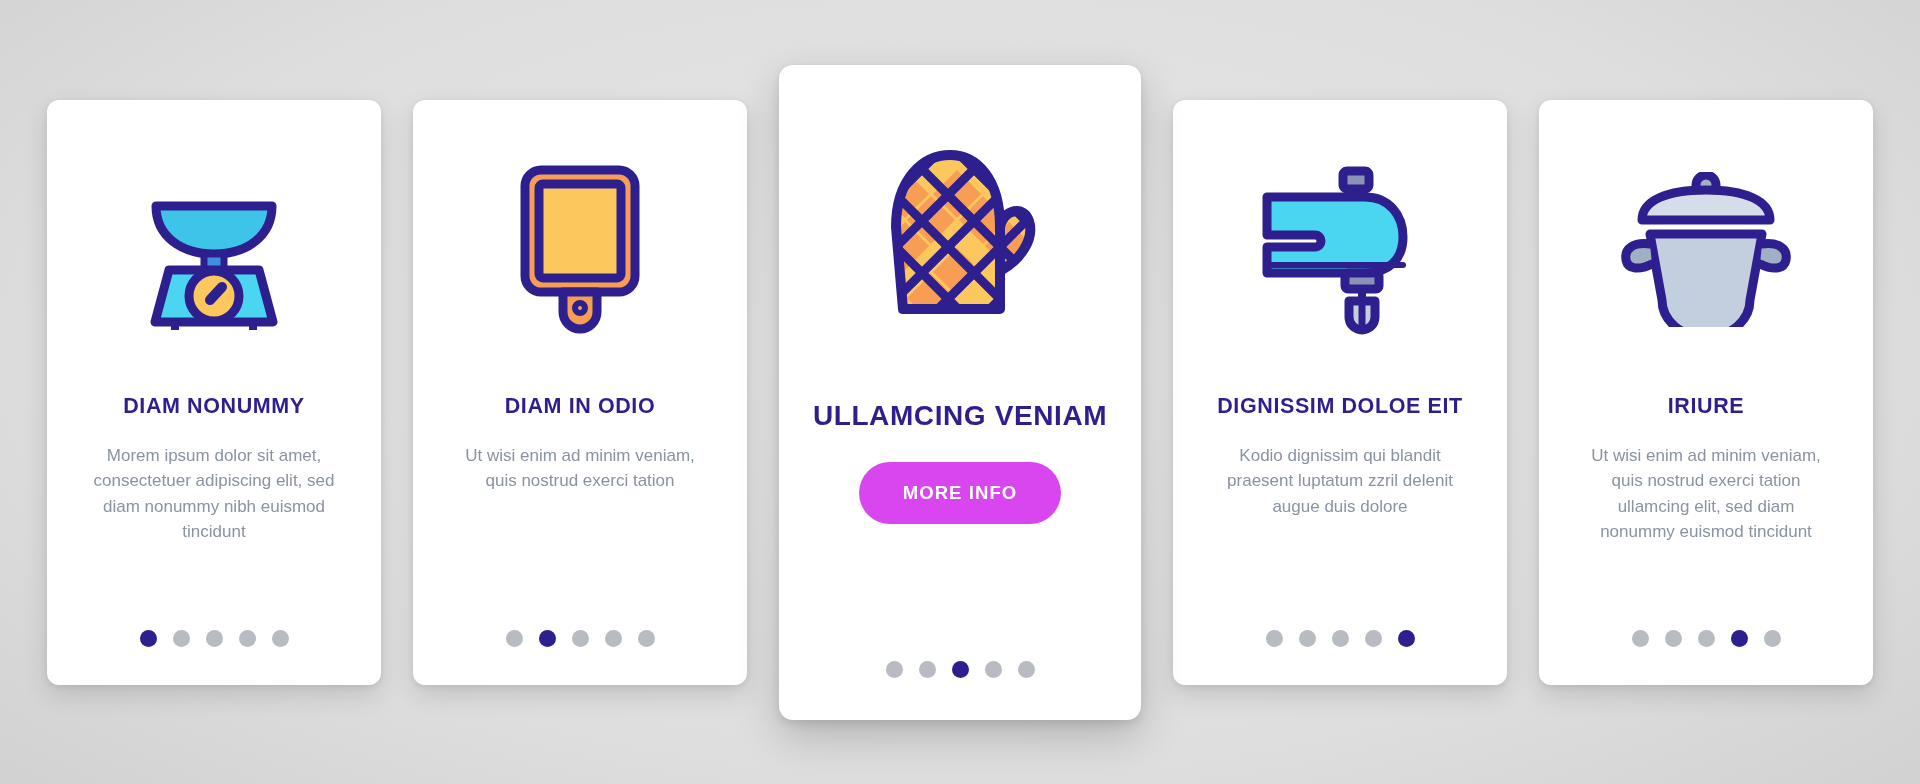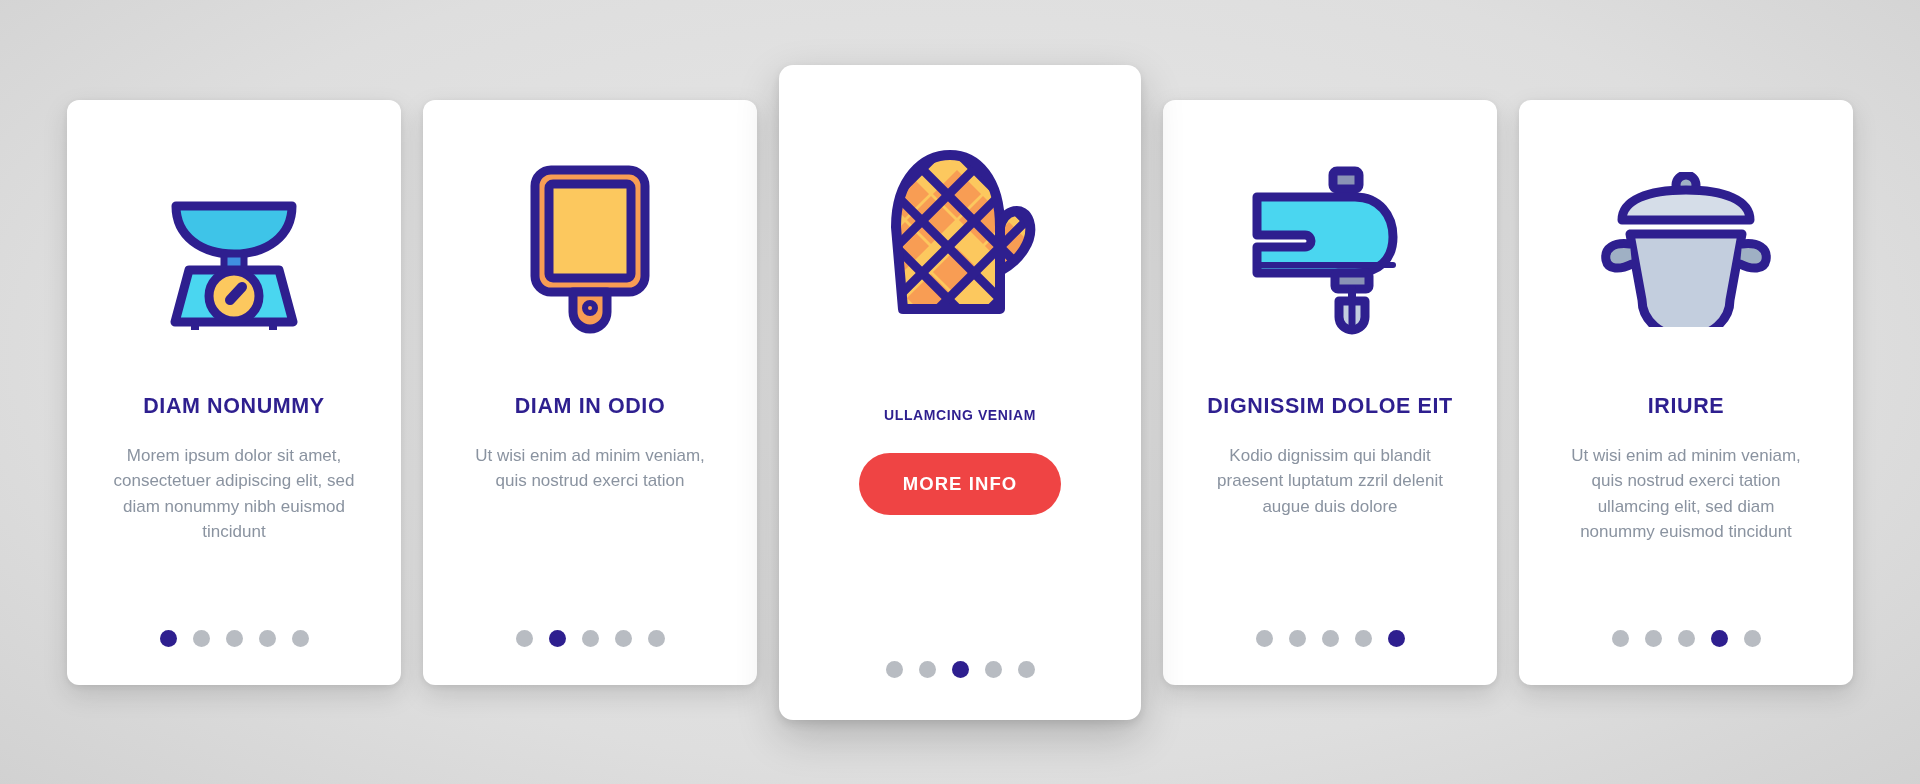--- a/index.html
+++ b/index.html
@@ -15,21 +15,21 @@
     background: radial-gradient(ellipse 120% 140% at 50% 45%, #e8e8e8 0%, #dedede 38%, #c9c9c9 70%, #b9b9b9 100%);
     position: relative;
   }
 
   #stage {
     position: absolute;
     inset: 0;
     display: flex;
     align-items: center;
     justify-content: center;
-    gap: 22px;
+    gap: 32px;
   }
 
   .card {
     background: #ffffff;
     border-radius: 12px;
     width: 334px;
     height: 585px;
     padding: 34px 26px 0 26px;
     display: flex;
     flex-direction: column;
@@ -61,35 +61,35 @@
 
   .card-title {
     color: #2e1f8f;
     font-weight: bold;
     font-size: 21.5px;
     letter-spacing: 0.6px;
     text-align: center;
     line-height: 1.2;
     margin-top: 28px;
   }
-  .card.featured .card-title { font-size: 14px; margin-top: 40px; }
+  .card.featured .card-title { font-size: 28px; margin-top: 32px; }
 
   .card-body {
     color: #8a93a0;
     font-size: 17px;
     line-height: 1.48;
     text-align: center;
     margin-top: 24px;
     max-width: 252px;
   }
   .card.featured .card-body { margin-top: 25px; max-width: 244px; }
 
   .more-info-button {
     margin-top: 30px;
-    background: #ef4444;
+    background: #d946ef;
     color: #ffffff;
     border: none;
     border-radius: 40px;
     font-family: "Liberation Sans", sans-serif;
     font-weight: bold;
     font-size: 18.5px;
     letter-spacing: 1.1px;
     padding: 20px 44px;
     cursor: pointer;
     white-space: nowrap;

